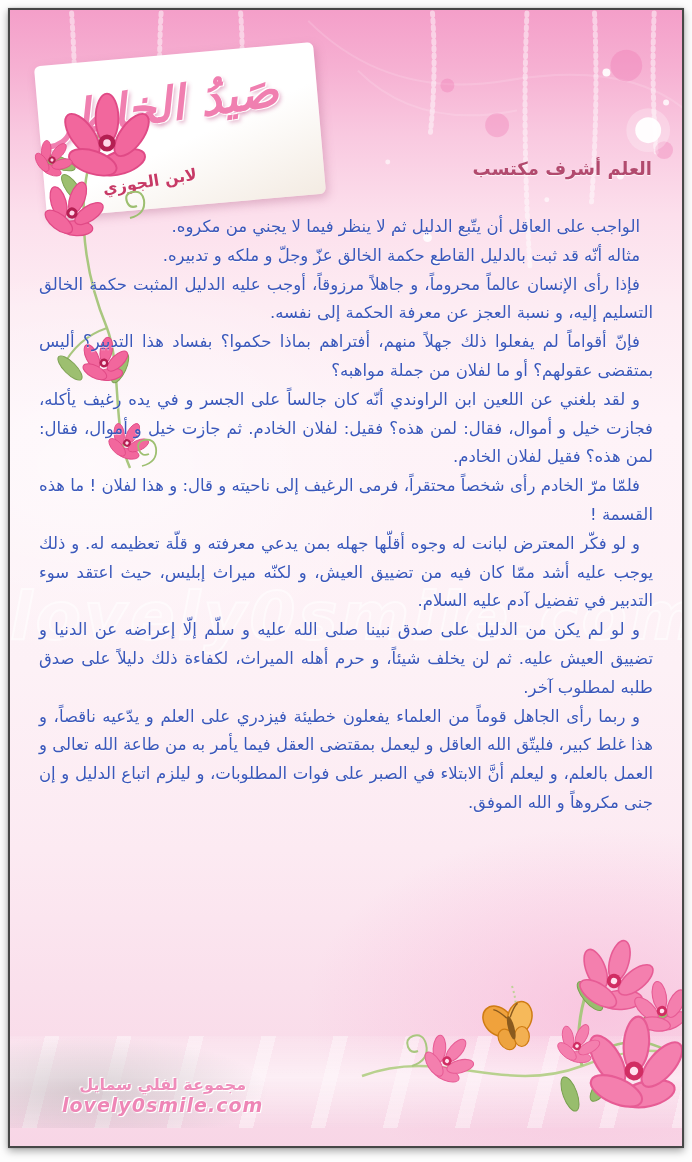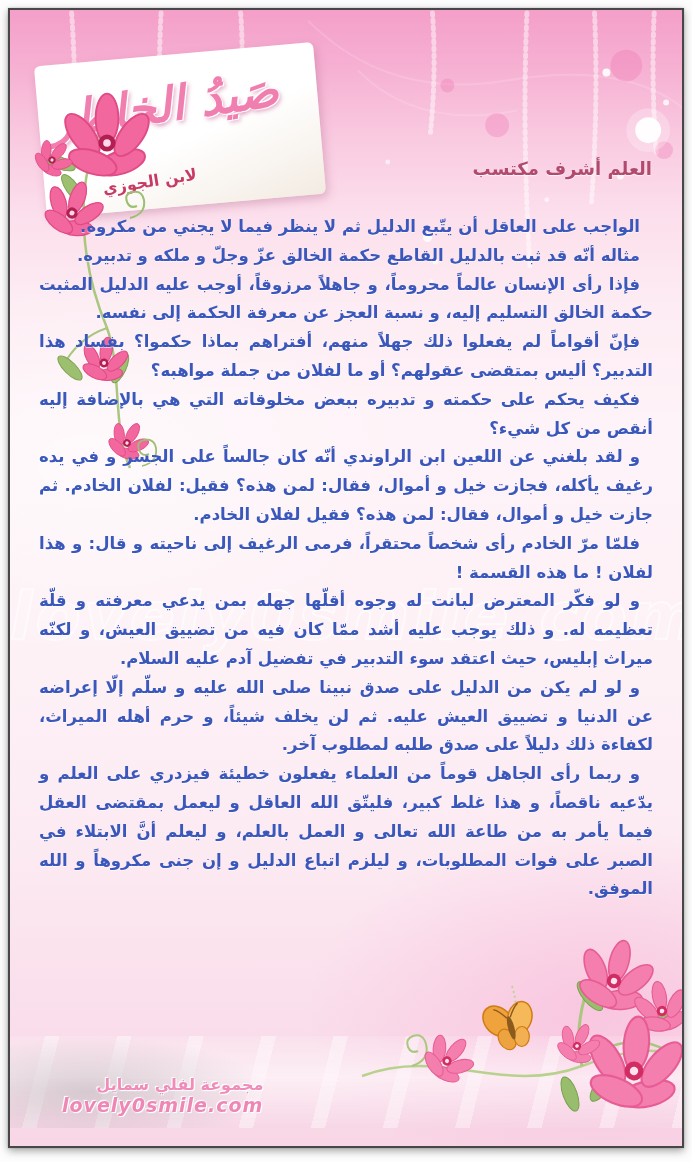--- a/index.html
+++ b/index.html
@@ -65,35 +65,35 @@
   .page-title {
     position:absolute; right:30px; top:148px;
     direction:rtl; font-size:18px; font-weight:bold; color:#b24a6e;
     text-shadow:0 1px 1px rgba(255,255,255,.8);
   }
 
   
   .content {
     position:absolute; left:29px; right:29px; top:203px;
     direction:rtl; text-align:justify;
-    color:#3a58bb; font-weight:bold; font-size:16.5px; line-height:28.8px;
+    color:#3a58bb; font-weight:normal; font-size:16.5px; line-height:28.8px;
   }
   .content p { margin:0; text-indent:13px; text-shadow:0 1px 0 rgba(255,255,255,.55); }
 
   
   .watermark {
     position:absolute; left:0; right:0; top:568px;
     text-align:center; font-size:66px; font-weight:bold; font-style:italic;
     letter-spacing:3px; color:rgba(255,255,255,.16);
     -webkit-text-stroke:2px rgba(255,255,255,.55);
     pointer-events:none; white-space:nowrap;
   }
 
   
-  .footer { position:absolute; left:52px; bottom:30px; }
+  .footer { position:absolute; left:52px; bottom:30px; text-align:center; }
   .footer .f-ar {
     direction:rtl; font-size:16px; font-weight:bold; color:#ef8cba;
     text-shadow:0 0 3px #fff, 1px 1px 0 #fff, -1px -1px 0 #fff;
   }
   .footer .f-en {
     font-size:19px; font-weight:bold; font-style:italic; color:#ee86b6;
     text-shadow:0 0 3px #fff, 1px 1px 0 #fff, -1px -1px 0 #fff;
     letter-spacing:1px;
   }
 
@@ -176,21 +176,20 @@
 
   <div class="page-title">العلم أشرف مكتسب</div>
 
   <div class="watermark">lovely0smile.com</div>
 
   <div class="content">
     <p>الواجب على العاقل أن يتّبع الدليل ثم لا ينظر فيما لا يجني من مكروه.</p>
     <p>مثاله أنّه قد ثبت بالدليل القاطع حكمة الخالق عزّ وجلّ و ملكه و تدبيره.</p>
     <p>فإذا رأى الإنسان عالماً محروماً، و جاهلاً مرزوقاً، أوجب عليه الدليل المثبت حكمة الخالق التسليم إليه، و نسبة العجز عن معرفة الحكمة إلى نفسه.</p>
     <p>فإنّ أقواماً لم يفعلوا ذلك جهلاً منهم، أفتراهم بماذا حكموا؟ بفساد هذا التدبير؟ أليس بمتقضى عقولهم؟ أو ما لفلان من جملة مواهبه؟</p>
-    <p>فكيف يحكم على حكمته و تدبيره ببعض مخلوقاته التي هي بالإضافة إليه أنقص من كل شيء؟</p>
     <p>و لقد بلغني عن اللعين ابن الراوندي أنّه كان جالساً على الجسر و في يده رغيف يأكله، فجازت خيل و أموال، فقال: لمن هذه؟ فقيل: لفلان الخادم. ثم جازت خيل و أموال، فقال: لمن هذه؟ فقيل لفلان الخادم.</p>
     <p>فلمّا مرّ الخادم رأى شخصاً محتقراً، فرمى الرغيف إلى ناحيته و قال: و هذا لفلان ! ما هذه القسمة !</p>
     <p>و لو فكّر المعترض لبانت له وجوه أقلّها جهله بمن يدعي معرفته و قلّة تعظيمه له. و ذلك يوجب عليه أشد ممّا كان فيه من تضييق العيش، و لكنّه ميراث إبليس، حيث اعتقد سوء التدبير في تفضيل آدم عليه السلام.</p>
     <p>و لو لم يكن من الدليل على صدق نبينا صلى الله عليه و سلّم إلّا إعراضه عن الدنيا و تضييق العيش عليه. ثم لن يخلف شيئاً، و حرم أهله الميراث، لكفاءة ذلك دليلاً على صدق طلبه لمطلوب آخر.</p>
     <p>و ربما رأى الجاهل قوماً من العلماء يفعلون خطيئة فيزدري على العلم و يدّعيه ناقصاً، و هذا غلط كبير، فليتّق الله العاقل و ليعمل بمقتضى العقل فيما يأمر به من طاعة الله تعالى و العمل بالعلم، و ليعلم أنَّ الابتلاء في الصبر على فوات المطلوبات، و ليلزم اتباع الدليل و إن جنى مكروهاً و الله الموفق.</p>
   </div>
 
   <div class="bottom-band"></div>
   <div class="bottom-band-gray"></div>
 

